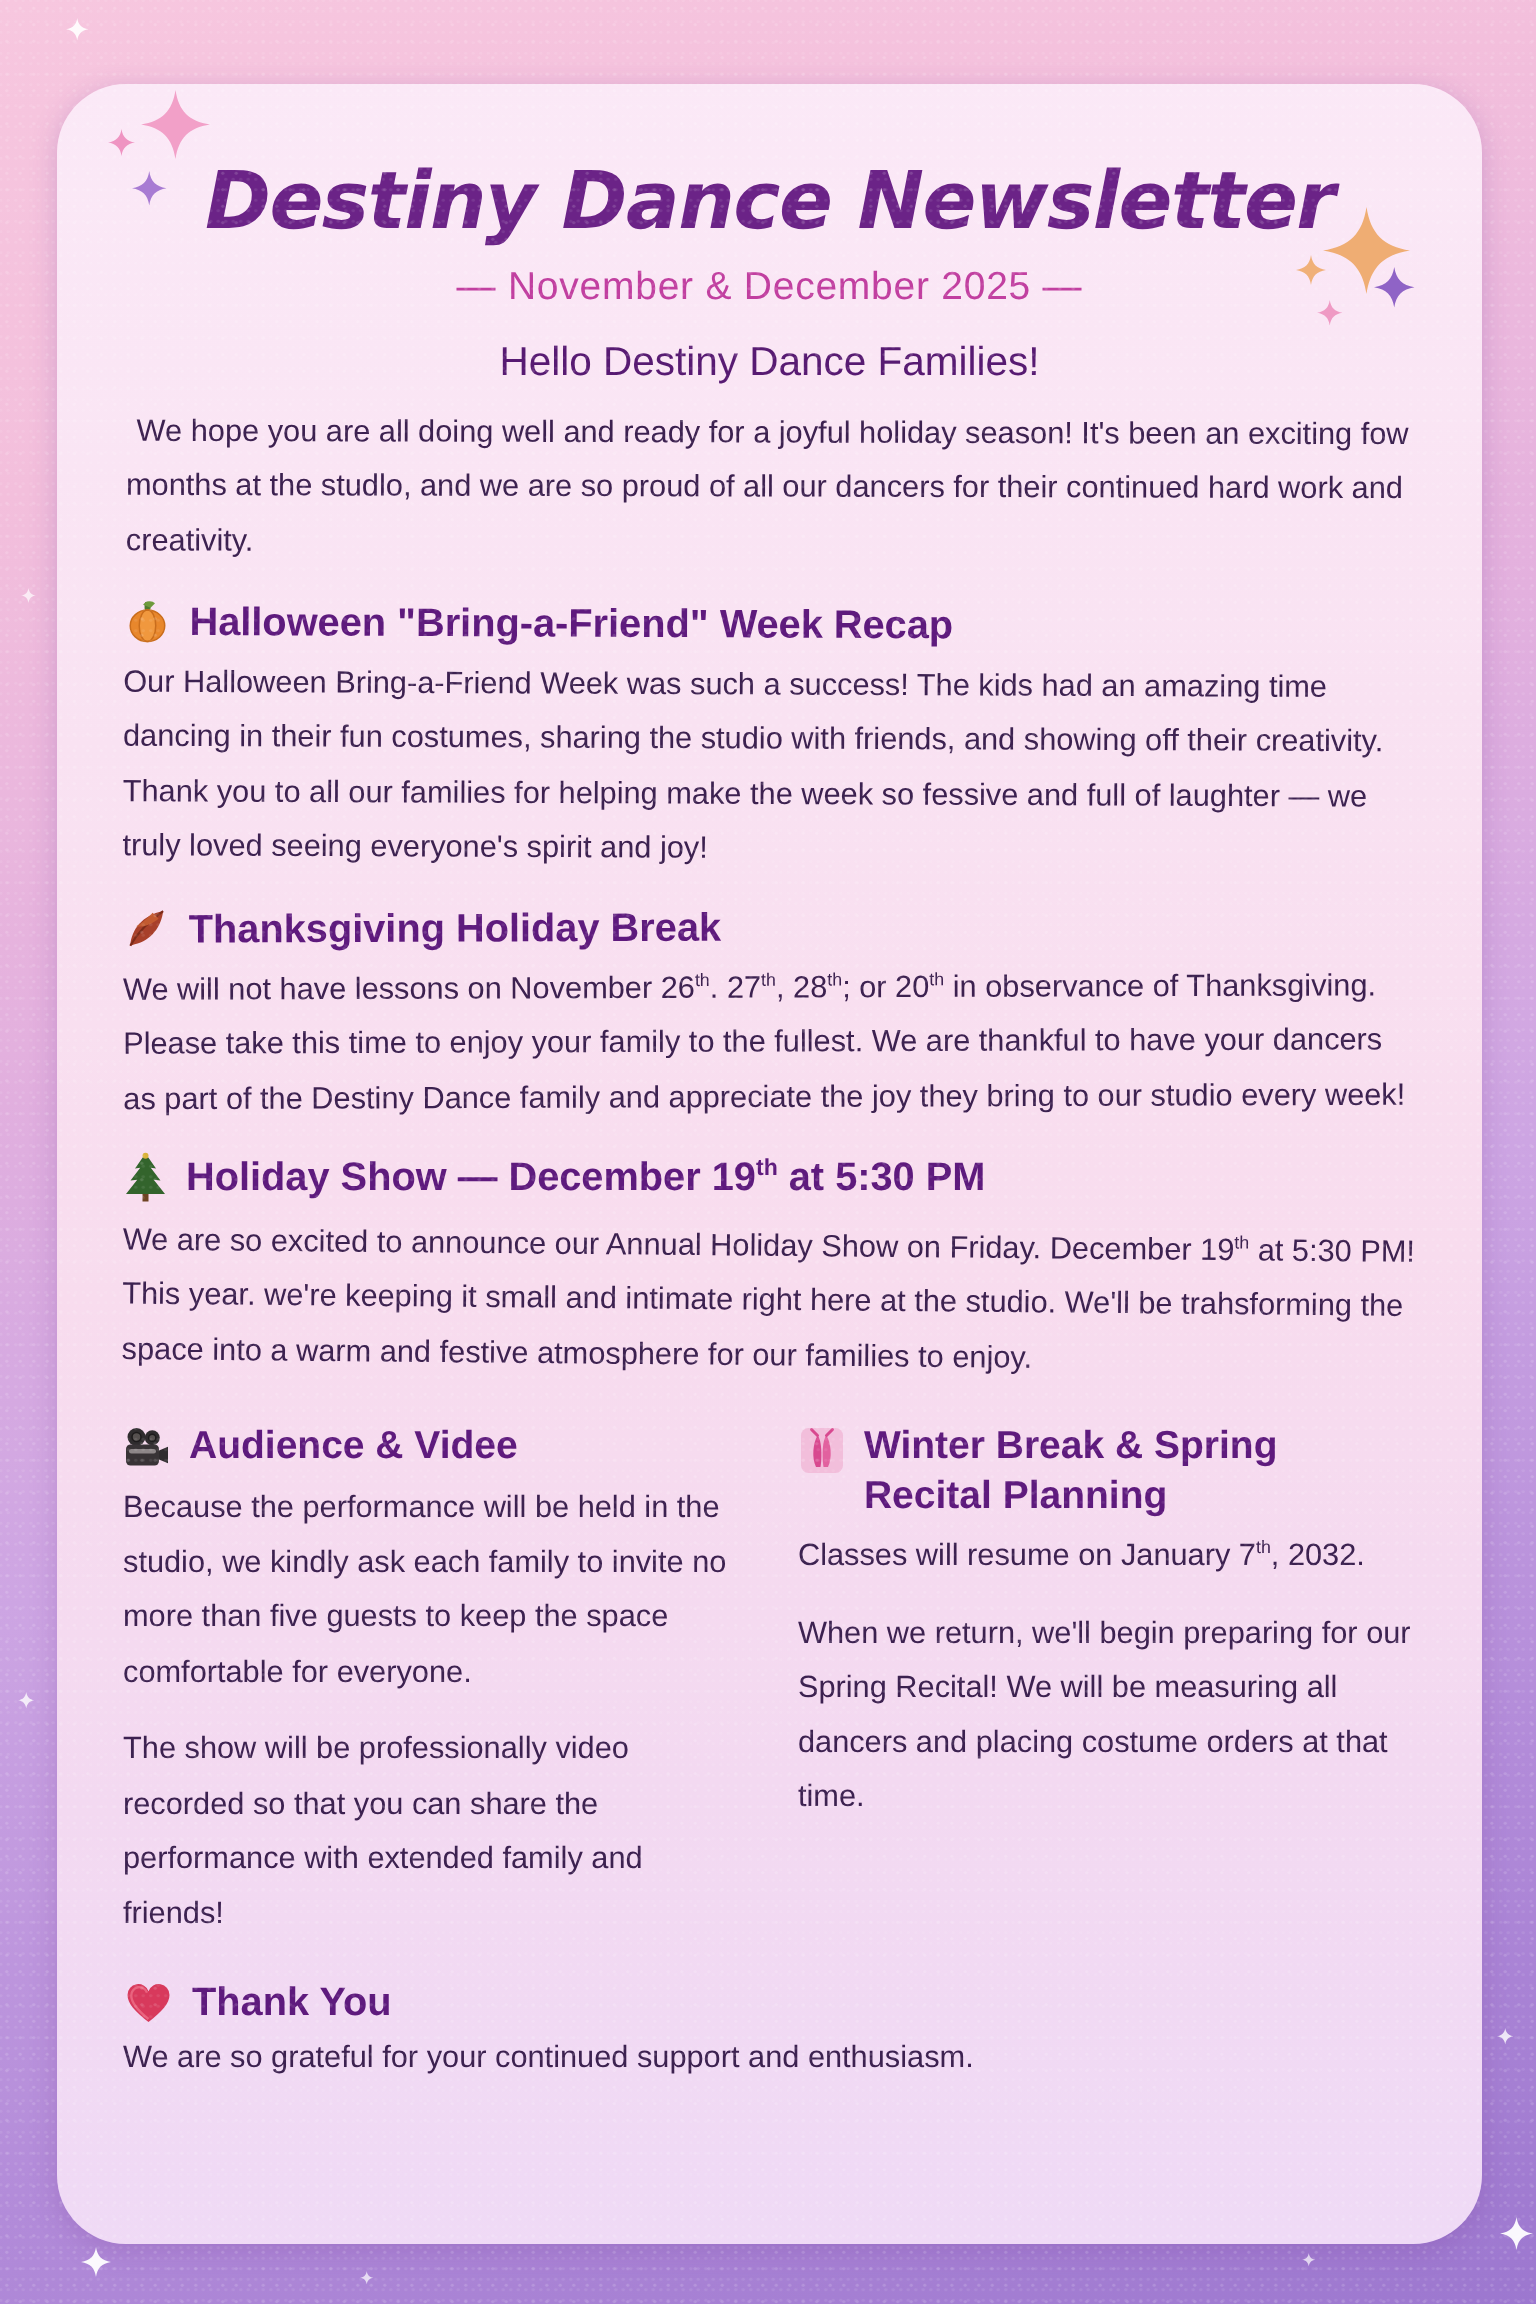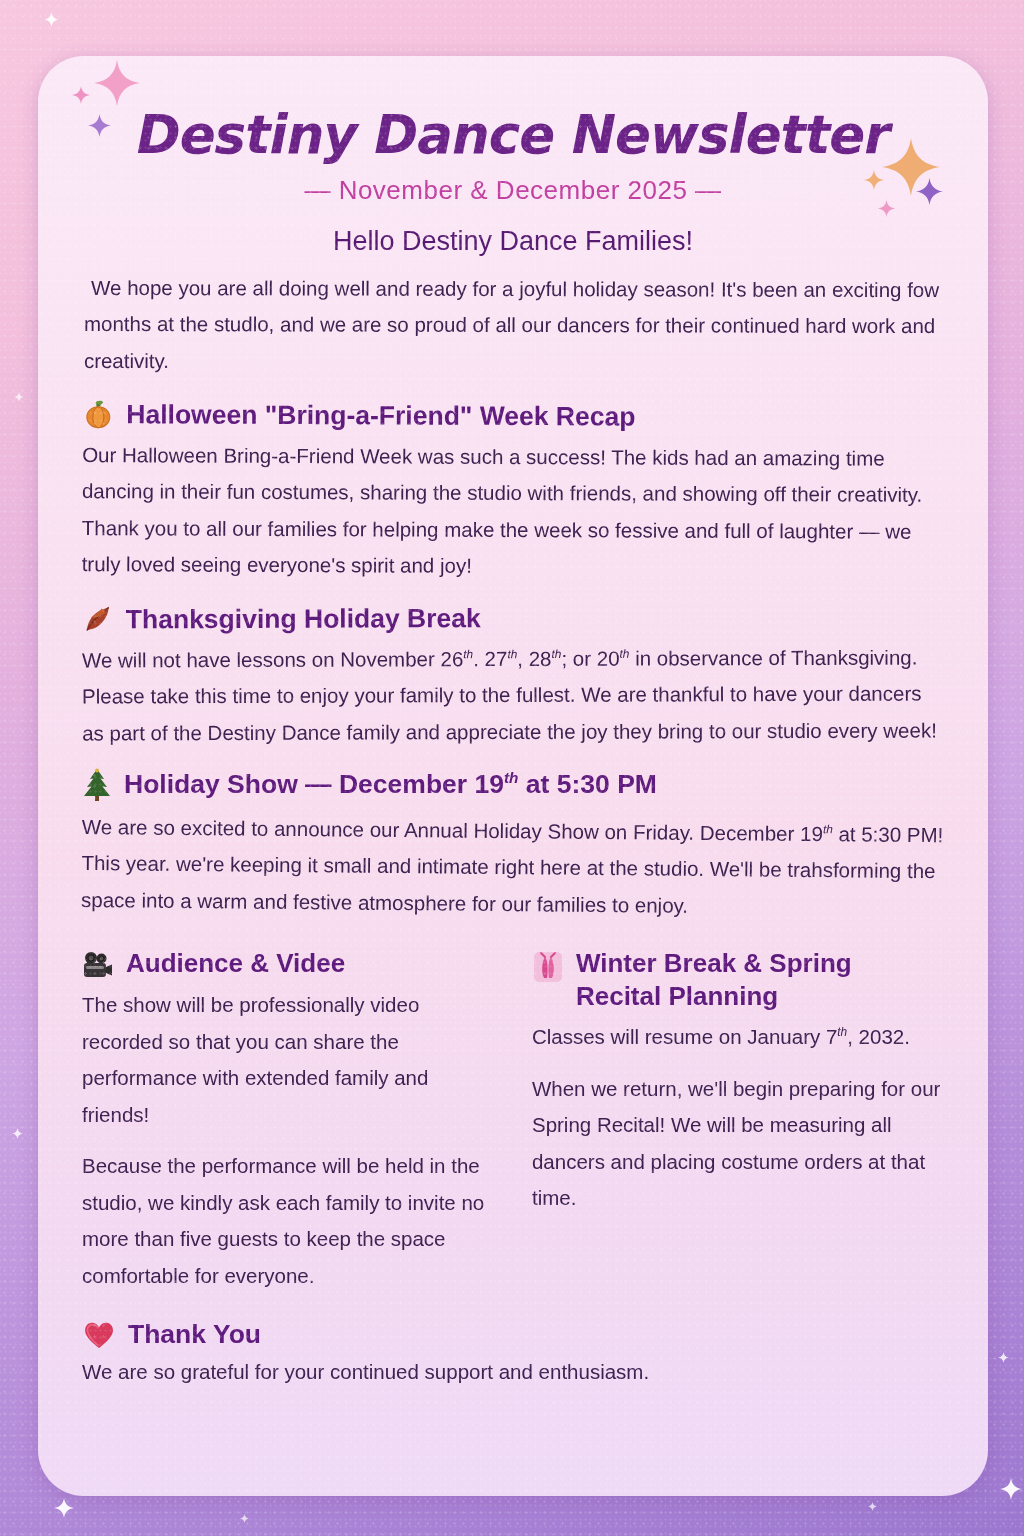--- a/index.html
+++ b/index.html
@@ -69,21 +69,21 @@
   .intro { margin: 0 2px 20px 2px; text-indent: 7px; transform: rotate(.15deg); }
 
   section.band { margin-bottom: 17px; }
   .sec-head {
     display: flex; align-items: center; gap: 12px;
     font-size: 26.5px; font-weight: bold; color: #5e1a7d;
     margin-bottom: 7px;
   }
   .sec-head .icon { flex: 0 0 auto; display: inline-flex; }
   .sec-head .icon svg { display: block; }
-  sup { font-size: .58em; vertical-align: super; line-height: 0; font-style: italic; }
+  sup { font-size: .58em; vertical-align: super; line-height: 0; }
 
   .rot-a { transform: rotate(.25deg); }
   .rot-b { transform: rotate(-.2deg); }
   .rot-c { transform: rotate(.55deg); transform-origin: left top; }
 
   .columns {
     display: grid;
     grid-template-columns: 1fr 1.02fr;
     column-gap: 46px;
     margin-top: 4px;
@@ -236,22 +236,22 @@
             <circle cx="9" cy="8" r="3" fill="#55504f" stroke="#1d1b1c" stroke-width="1"></circle>
             <circle cx="19.5" cy="8.5" r="5" fill="#2f2c2e"></circle>
             <circle cx="19.5" cy="8.5" r="2.4" fill="#55504f" stroke="#1d1b1c" stroke-width="1"></circle>
             <rect x="2" y="13" width="22" height="14" rx="3" fill="#383336"></rect>
             <rect x="4" y="16" width="18" height="3" rx="1.5" fill="#8d8688"></rect>
             <path d="M24 17 L30 14.5 L30 25.5 L24 23 Z" fill="#2f2c2e"></path>
           </svg>
         </span>
         <span>Audience &amp; Videe</span>
       </div>
+      <p class="body-text">Because the performance will be held in the studio, we kindly ask each family to invite no more than five guests to keep the space comfortable for everyone.</p>
       <p class="body-text">The show will be professionally video recorded so that you can share the performance with extended family and friends!</p>
-      <p class="body-text">Because the performance will be held in the studio, we kindly ask each family to invite no more than five guests to keep the space comfortable for everyone.</p>
     </div>
 
     <div class="col">
       <div class="sec-head">
         <span class="icon">
           <svg width="32" height="34" viewBox="0 0 32 34">
             <rect x="2" y="2" width="28" height="30" rx="5" fill="#f2bedb"></rect>
             <path d="M12 28 C9 22 10 12 13 7 C16 10 16 22 15 28 Z" fill="#d8488f"></path>
             <path d="M20 28 C23 22 22 12 19 7 C16 10 16 22 17 28 Z" fill="#e2619f"></path>
             <path d="M13 7 L9 3 M19 7 L23 3" stroke="#d8488f" stroke-width="2" stroke-linecap="round"></path>

